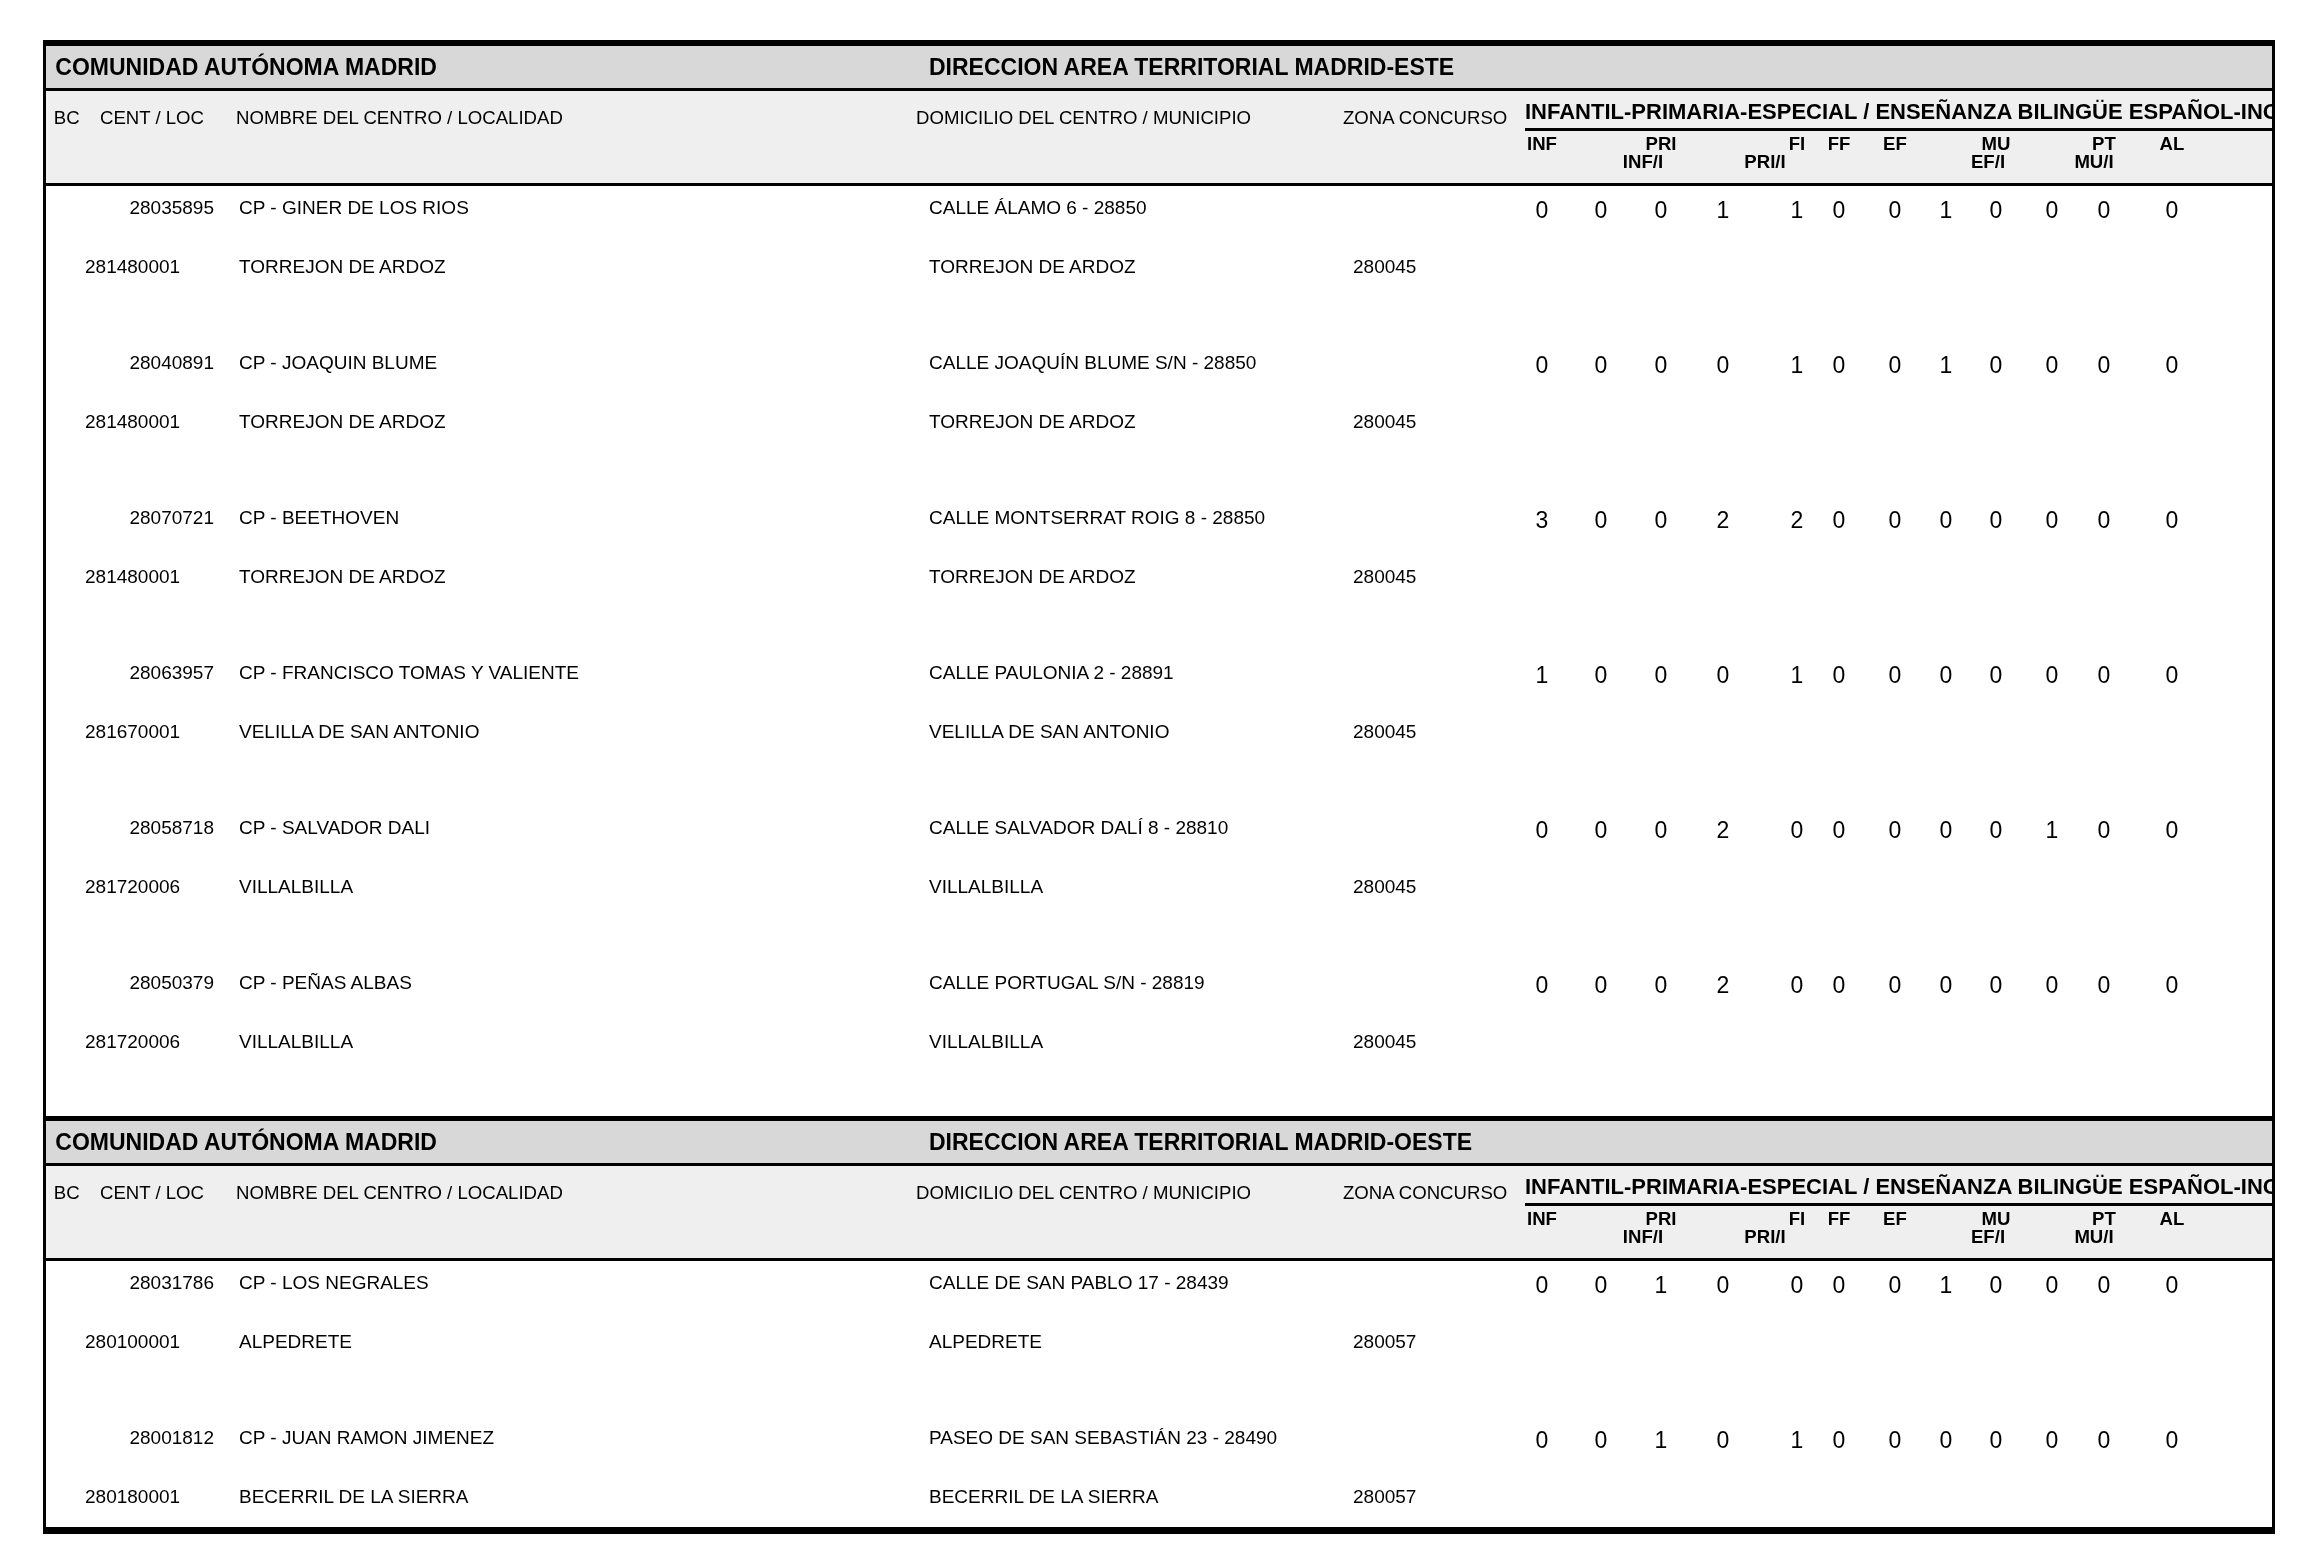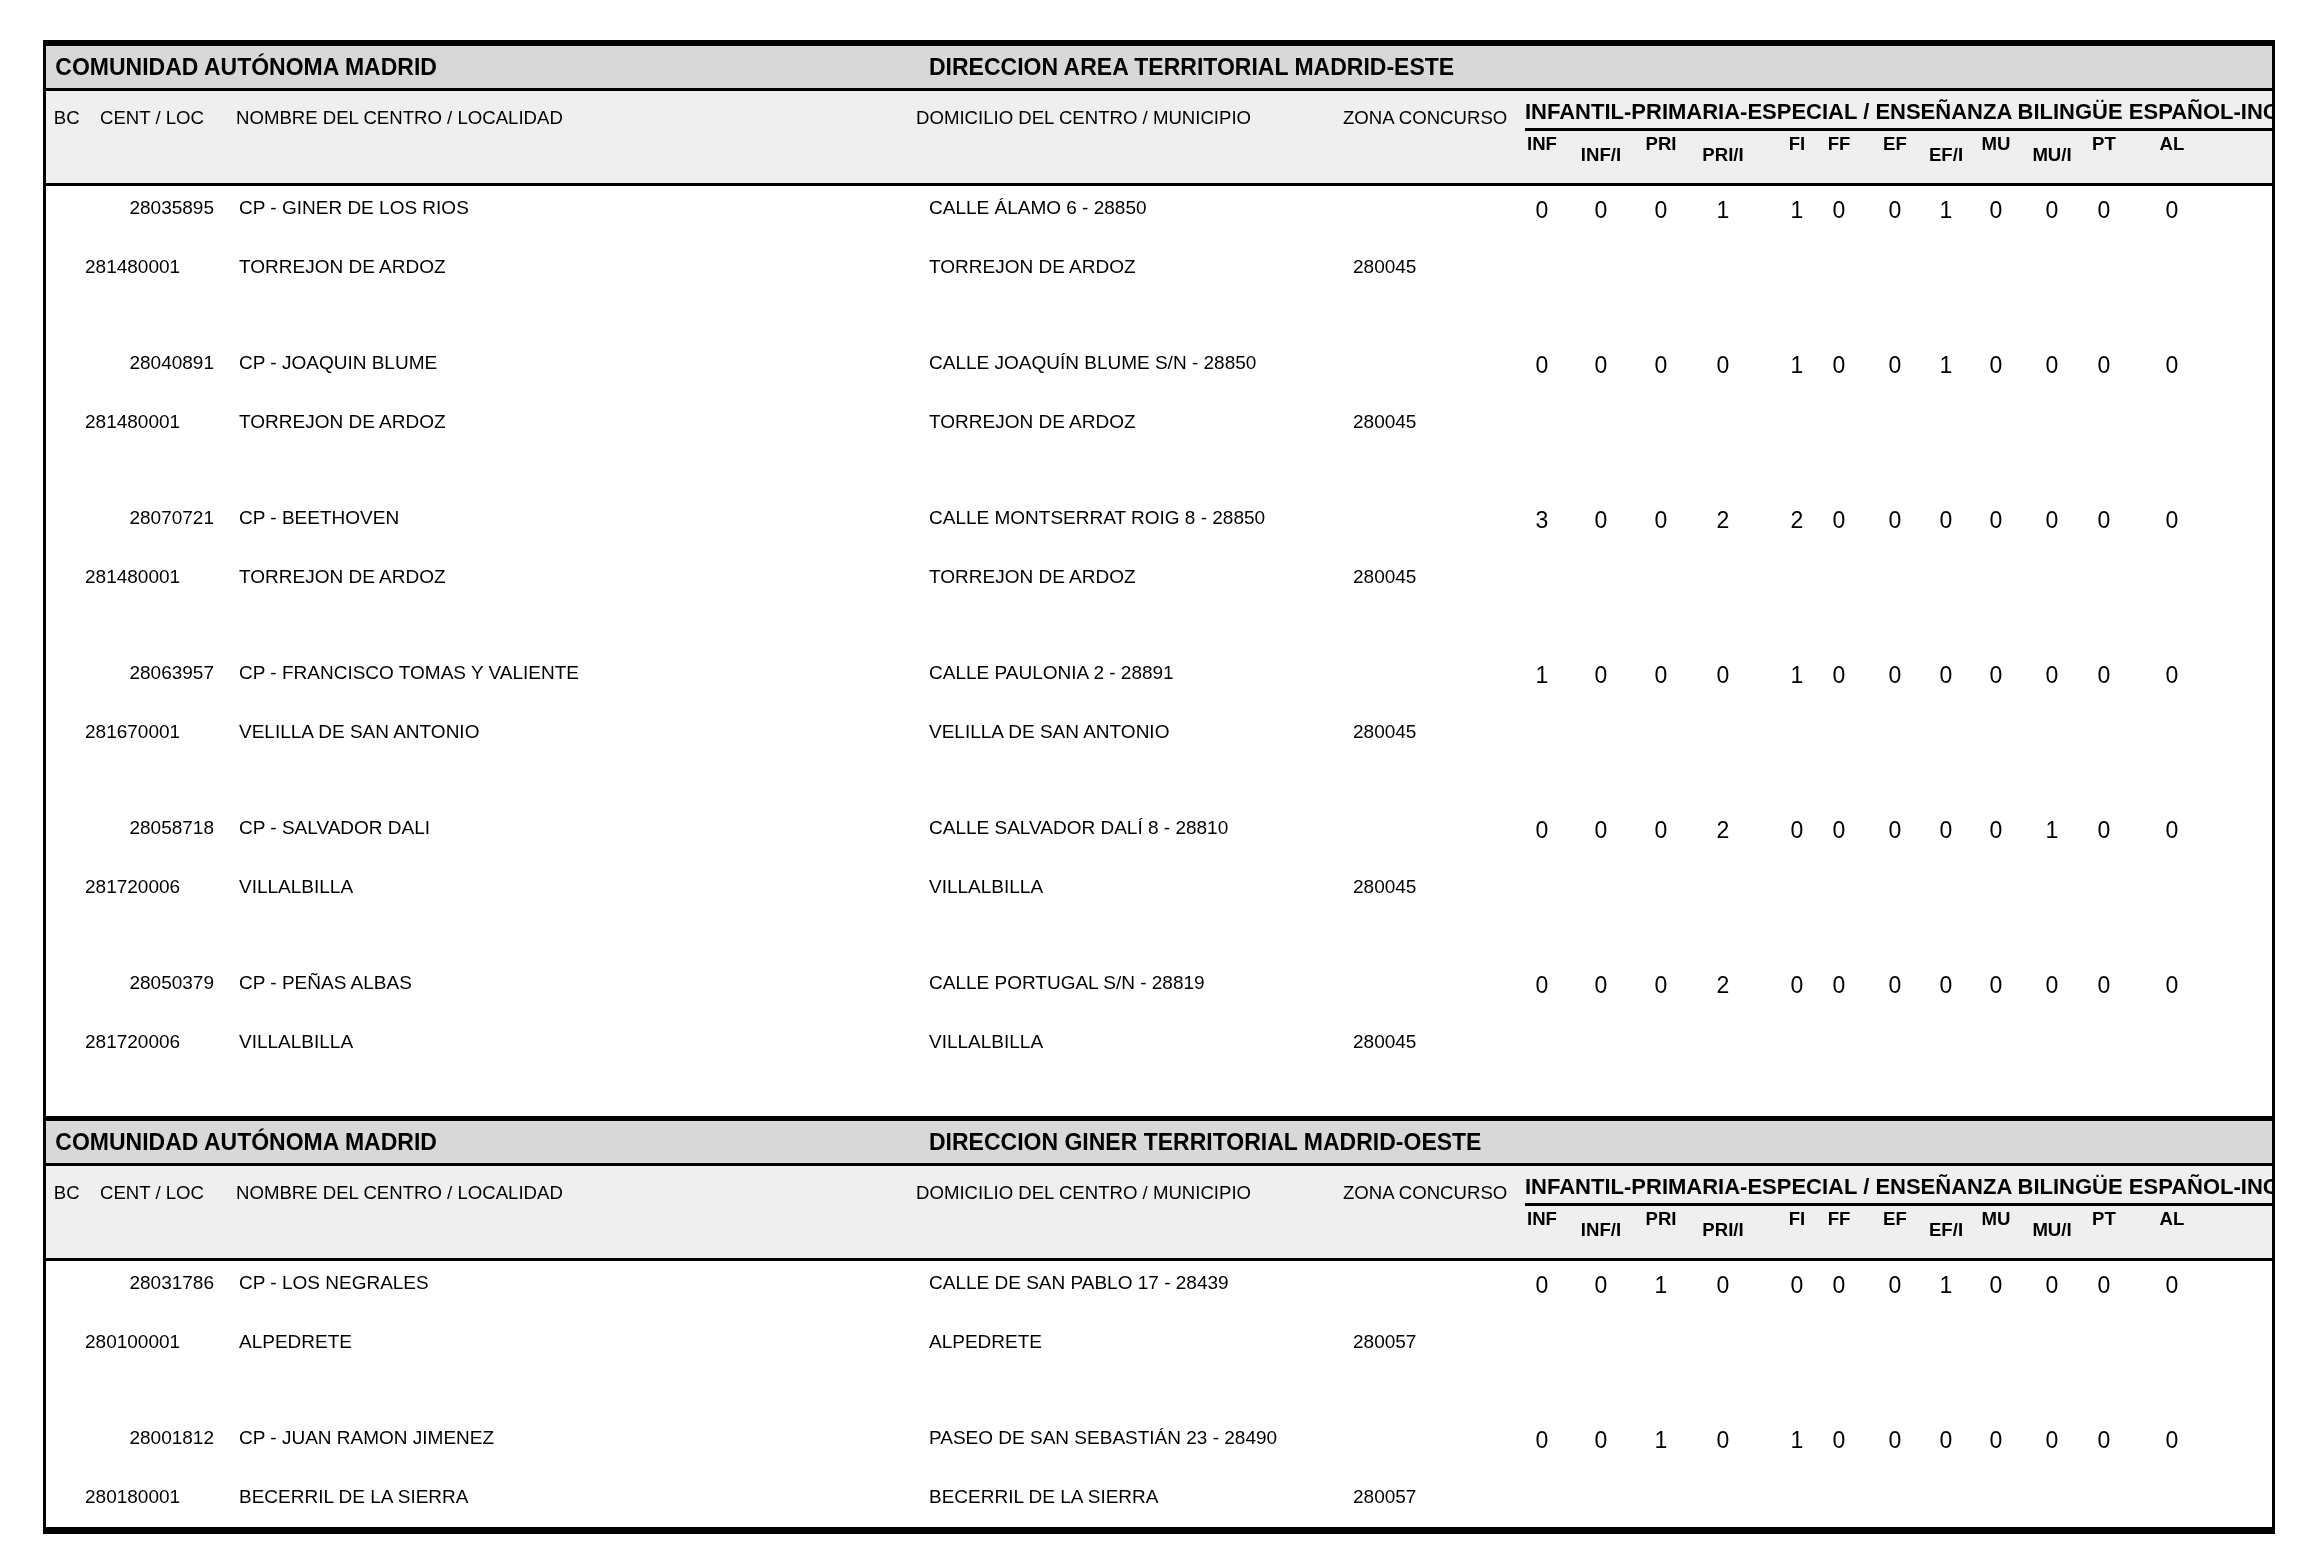--- a/index.html
+++ b/index.html
@@ -21,21 +21,21 @@
   .h-label{position:absolute;top:15.5px;font-size:18.6px;font-weight:normal;white-space:nowrap;}
   .h-bc{left:7.8px;}
   .h-cent{left:54px;}
   .h-nombre{left:190px;}
   .h-dom{left:870px;}
   .h-zona{left:1297px;width:155px;text-align:center;}
   .h-group{position:absolute;left:1479px;right:0;top:7.8px;height:50px;overflow:hidden;white-space:nowrap;}
   .h-group-text{display:inline-block;font-size:22px;font-weight:bold;white-space:nowrap;border-bottom:3.1px solid var(--border_color,#000);padding-bottom:3.1px;}
   .sub-label{position:absolute;font-size:18.6px;font-weight:bold;transform:translateX(-50%);white-space:nowrap;}
   .sub-top{top:42px;}
-  .sub-bottom{top:53px;}
+  .sub-bottom{top:60px;margin-left:42px;}
   .rows{position:relative;background:#fff;}
   .row{position:relative;height:155px;}
   .row > span{position:absolute;font-size:19px;white-space:nowrap;}
   .f-cent{left:51px;width:117px;text-align:right;top:11px;}
   .f-nombre{left:193px;top:11px;}
   .f-dom{left:883px;top:11px;}
   .f-loc{left:39px;width:117px;top:70px;}
   .f-localidad{left:193px;top:70px;}
   .f-mun{left:883px;top:70px;}
   .f-zona{left:1307px;width:136px;text-align:left;top:70px;}
@@ -217,21 +217,21 @@
               <span class="num" style="left: 2058px;">0</span>
               <span class="num" style="left: 2126px;">0</span>
             </div>
   </div>
 </div>
   </section>
 
   <section class="section with-top-border">
     <div class="band">
       <span class="band-left">COMUNIDAD AUTÓNOMA MADRID</span>
-      <span class="band-right">DIRECCION GINER TERRITORIAL MADRID-OESTE</span>
+      <span class="band-right">DIRECCION AREA TERRITORIAL MADRID-OESTE</span>
     </div>
     <div class="cols-header">
       <span class="h-label h-bc">BC</span>
       <span class="h-label h-cent">CENT / LOC</span>
       <span class="h-label h-nombre">NOMBRE DEL CENTRO / LOCALIDAD</span>
       <span class="h-label h-dom">DOMICILIO DEL CENTRO / MUNICIPIO</span>
       <span class="h-label h-zona">ZONA CONCURSO</span>
       <div class="h-group">
         <span class="h-group-text">INFANTIL-PRIMARIA-ESPECIAL / ENSEÑANZA BILINGÜE ESPAÑOL-INGLES</span>
       </div>

